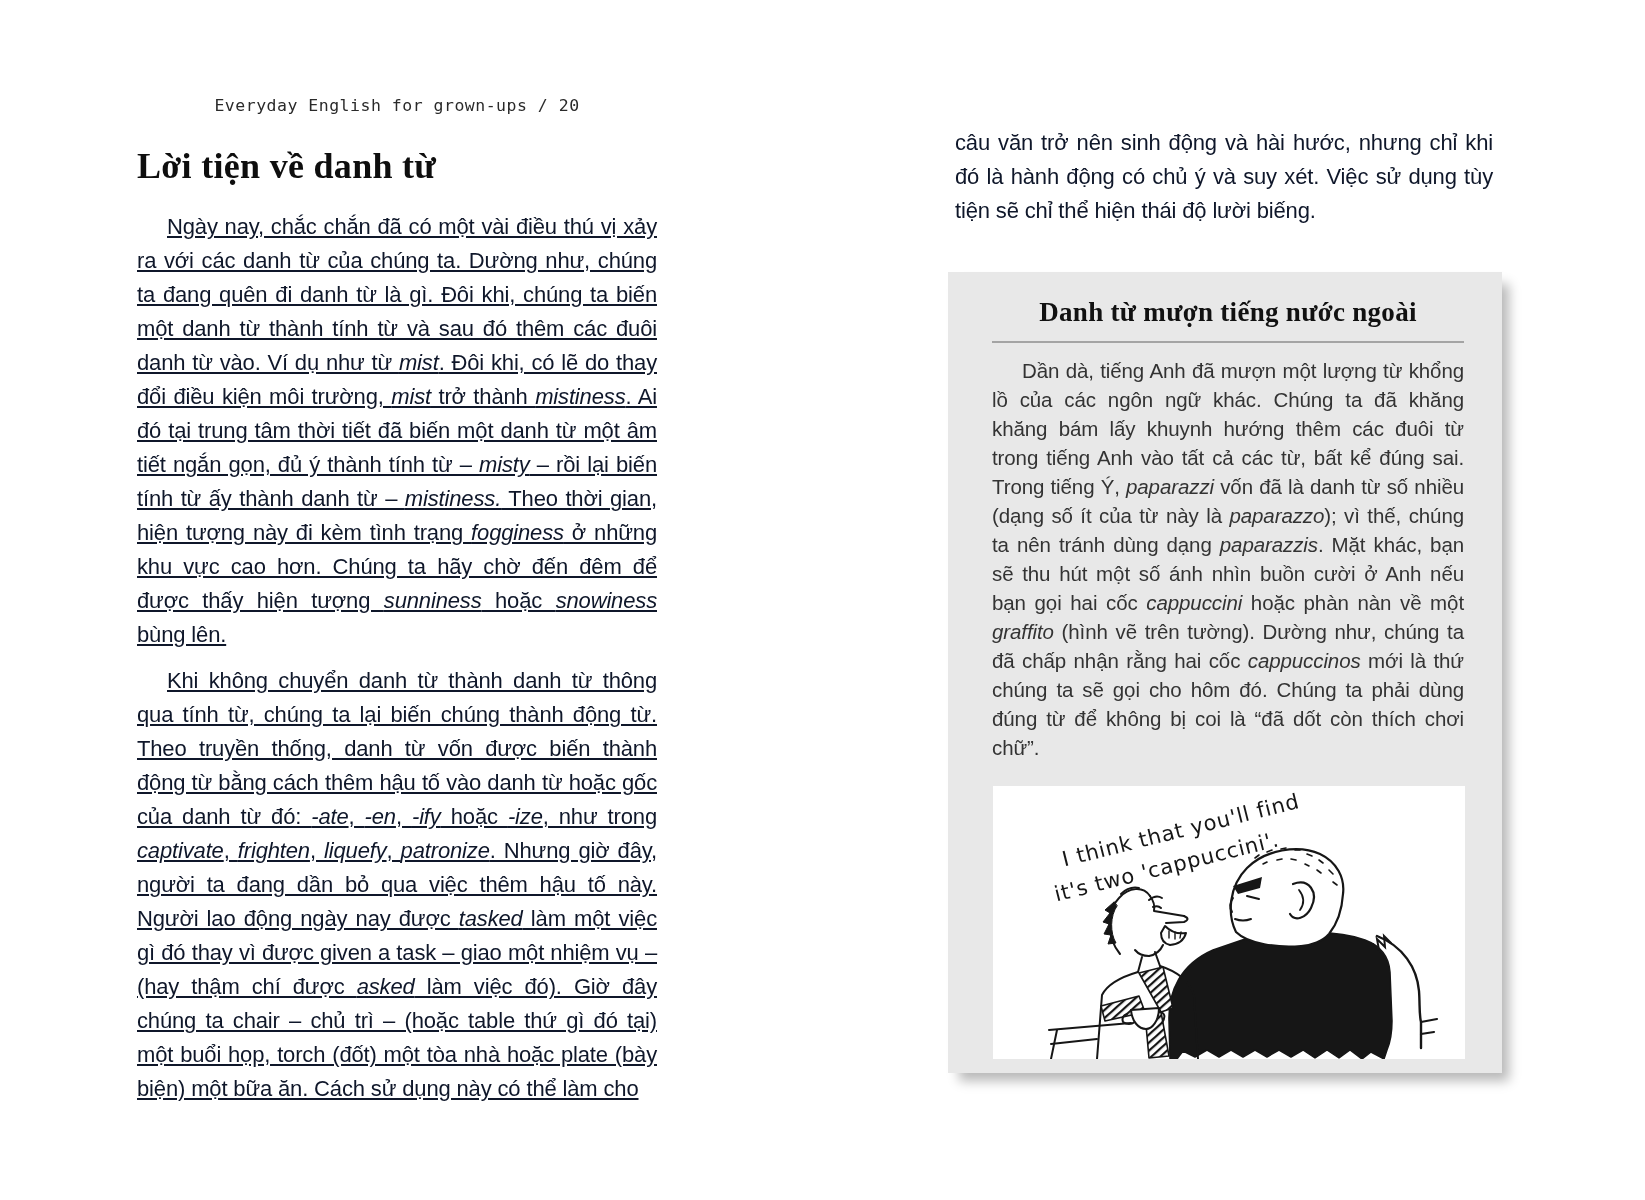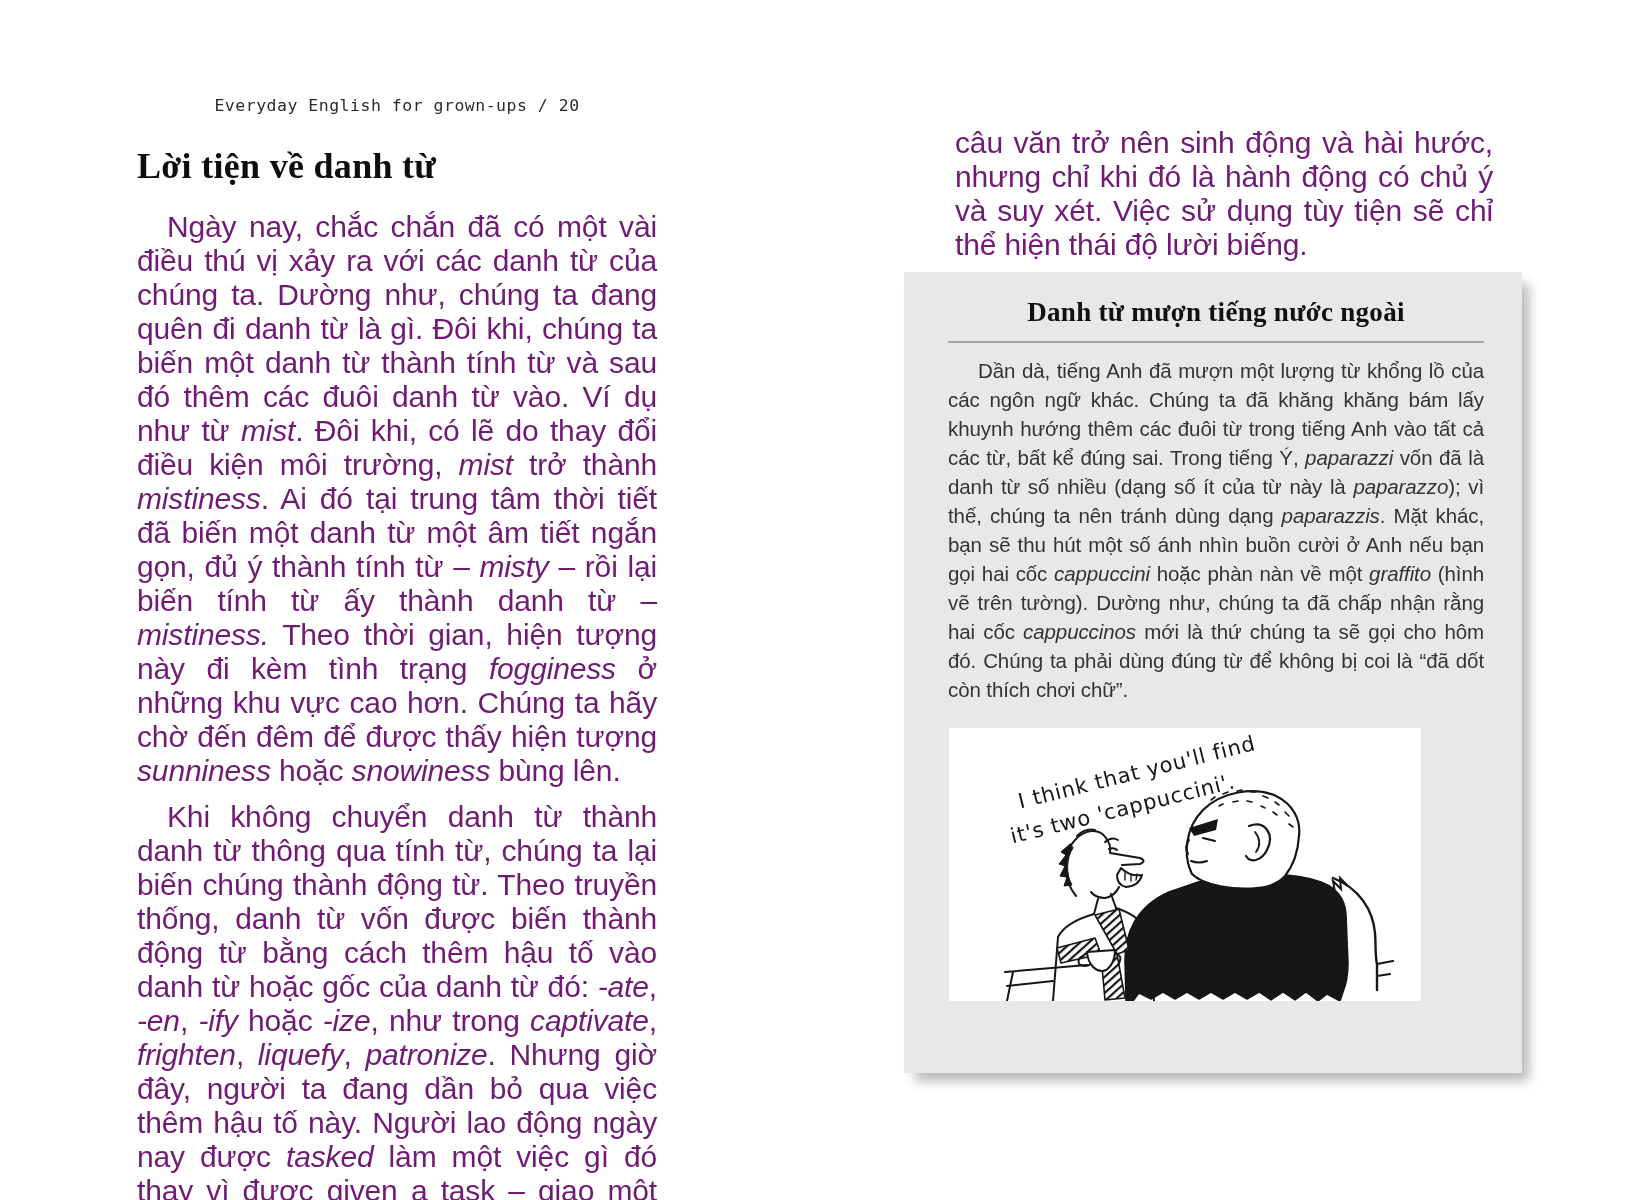--- a/index.html
+++ b/index.html
@@ -15,30 +15,30 @@
   }
   .page{position:absolute;top:96px;}
   .page-left{left:137px;width:520px;}
   .page-right{left:955px;width:538px;}
   .chapter-title{
     font-family:"Liberation Serif", serif;font-weight:700;
     font-size:36px;color:#0e0e0e;letter-spacing:.3px;
     margin:30px 0 0 0;
   }
   .body-para{
-    font-size:30px;line-height:34px;letter-spacing:-0.15px;
-    text-align:justify;margin:12px 0 6px 0;color:#701a75;
+    font-size:22px;line-height:34px;letter-spacing:-0.15px;
+    text-align:justify;margin:12px 0 6px 0;color:#0f172a;
   }
-  .body-para.indent{text-indent:30px;}
+  .body-para.indent{text-indent:30px;text-decoration:underline;}
   .page-left .body-para:first-of-type{margin-top:23px;}
   .page-right .body-para{margin-top:30px;}
   .body-para i{font-style:italic;}
 
   .sidebar-box{
-    position:absolute;left:904px;top:272px;width:618px;height:801px;
+    position:absolute;left:948px;top:272px;width:554px;height:801px;
     background:#e8e8e8;
     box-shadow:9px 10px 11px -2px rgba(0,0,0,.28);
     box-sizing:border-box;
     padding:25px 38px 0 44px;
   }
   .box-title{
     font-family:"Liberation Serif", serif;font-weight:700;
     font-size:27px;color:#111111;text-align:center;letter-spacing:.3px;
     margin:0;
   }

